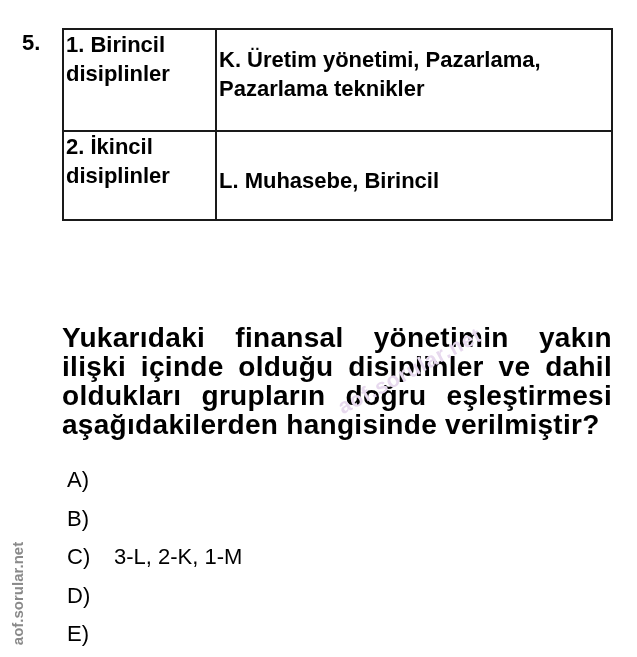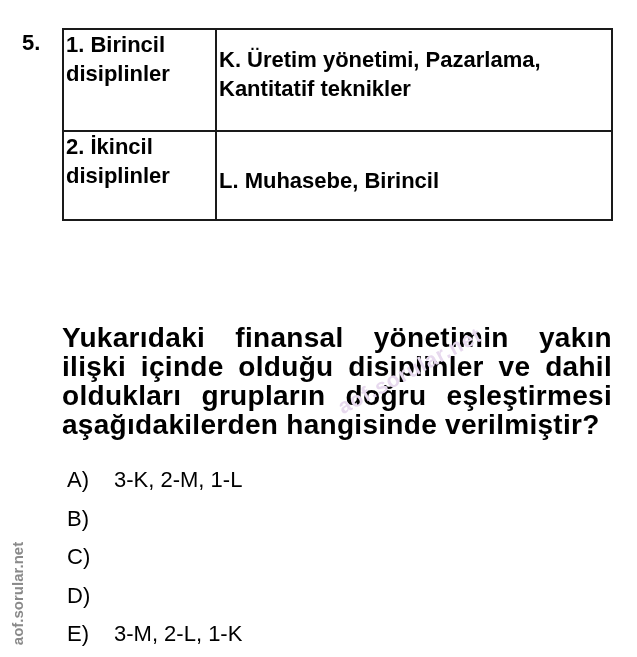--- a/index.html
+++ b/index.html
@@ -34,21 +34,21 @@
 
 <table class="match">
   <tbody>
       <tr class="r1">
     <td class="left">
       <div>1. Birincil</div>
       <div>disiplinler</div>
     </td>
     <td class="right">
       <div>K. Üretim yönetimi, Pazarlama,</div>
-      <div>Kantitatif teknikler</div>
+      <div>Pazarlama teknikler</div>
     </td>
   </tr>
   <tr class="r2">
     <td class="left">
       <div>2. İkincil</div>
       <div>disiplinler</div>
     </td>
     <td class="right">
       <div style="margin-top:10px">L. Muhasebe, Birincil</div>
     </td>
@@ -56,30 +56,29 @@
 </tbody>
   </table>
 
 <div class="stem">Yukarıdaki finansal yönetimin yakın ilişki içinde olduğu disiplinler ve dahil oldukları grupların doğru eşleştirmesi aşağıdakilerden hangisinde verilmiştir?</div>
 
 <div class="wm-diag">aof.sorular.net</div>
 
 <div class="options">
   <div class="opt">
     <span class="letter">A)</span>
-    <span>3-K, 2-M, 1-L</span>
   </div>
   <div class="opt">
     <span class="letter">B)</span>
   </div>
   <div class="opt">
     <span class="letter">C)</span>
+    <span>3-L, 2-K, 1-M</span>
   </div>
   <div class="opt">
     <span class="letter">D)</span>
   </div>
   <div class="opt">
     <span class="letter">E)</span>
-    <span>3-M, 2-L, 1-K</span>
   </div>
 </div>
 
 <div class="wm-side">aof.sorular.net</div>
 
 </body></html>

